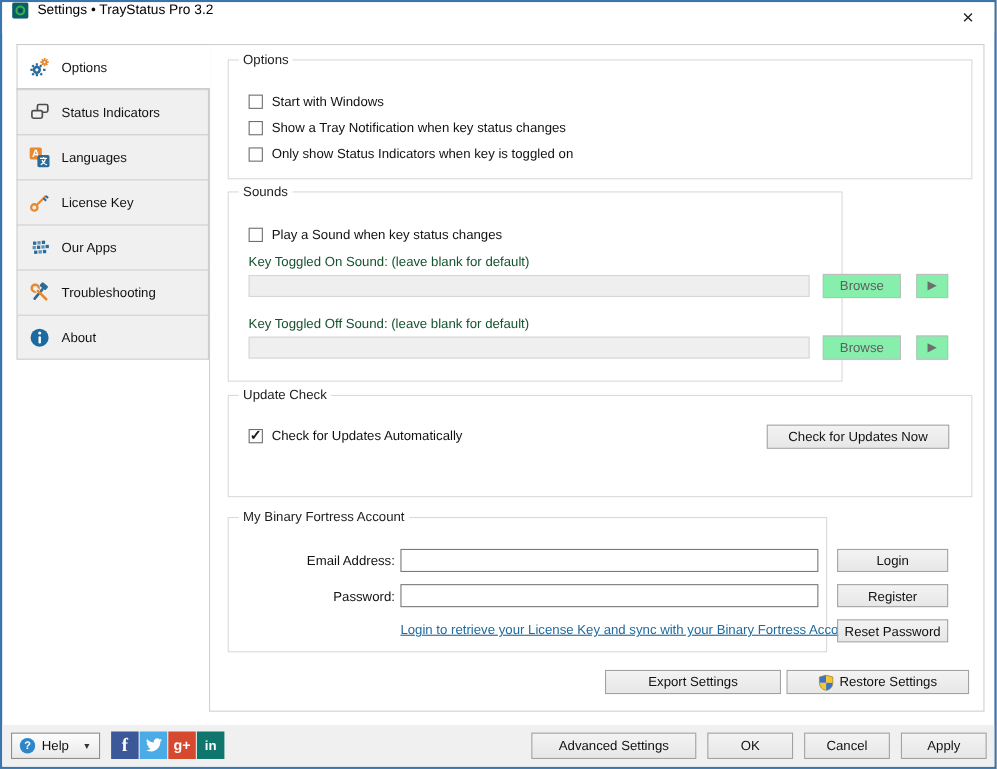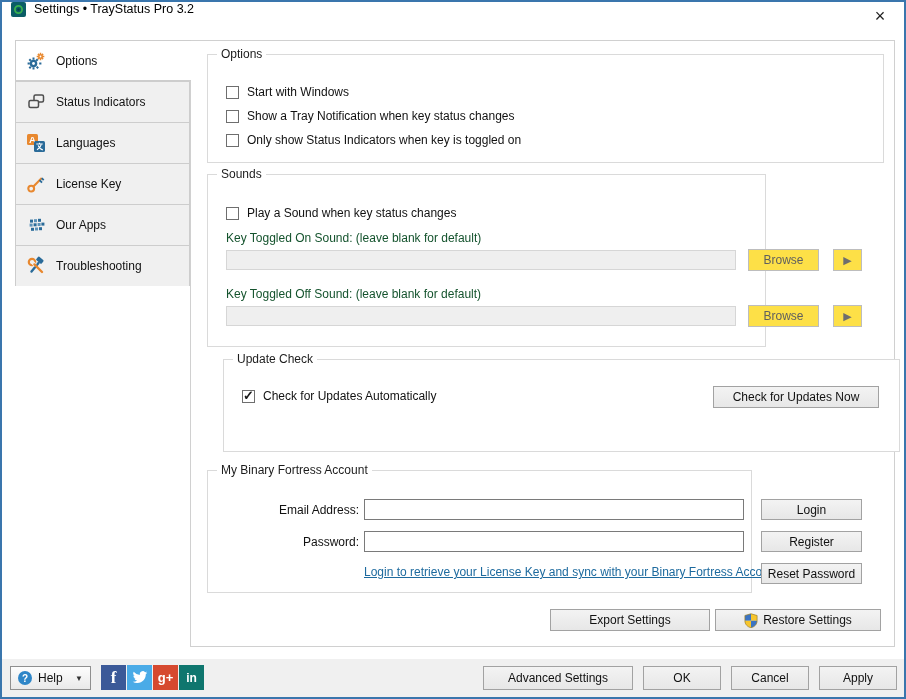--- a/index.html
+++ b/index.html
@@ -42,21 +42,21 @@
 
   .dis-label { position:absolute; color:#14532d; white-space:nowrap; }
   .textinput { position:absolute; height:20px; border:1px solid #7a7a7a; background:#fff;
                font-family:"Liberation Sans",sans-serif; font-size:12px; padding:0 4px; }
   .textinput.disabled { background:#efefef; border-color:#d6d6d6; }
 
   .btn { position:absolute; display:flex; align-items:center; justify-content:center; gap:5px;
          background:linear-gradient(#f3f3f3,#e7e7e7); border:1px solid #a2a2a2;
          font-family:"Liberation Sans",sans-serif; font-size:12px; color:#111; cursor:pointer;
          white-space:nowrap; }
-  .btn.disabled { background:#fde047; border-color:#bdbdbd; color:#5f5f5f; cursor:default;align-items:center; }
+  .btn.disabled { background:#86efac; border-color:#bdbdbd; color:#5f5f5f; cursor:default;align-items:center; }
   .play-glyph { font-size:11px; color:#6e6e6e; line-height:1; }
 
   .acclabel { position:absolute; width:133px; text-align:right; white-space:nowrap; }
   .acclink { position:absolute; left:156px; width:380px; text-align:center; color:#1d6a9e;
              text-decoration:underline; cursor:pointer; white-space:nowrap; font-size:12px; }
 
   
   .bottombar { position:absolute; left:0; right:0; bottom:0; height:38px; background:#f0f0f0; }
   .help-btn { position:absolute; left:8px; top:7px; width:81px; height:24px;
               background:linear-gradient(#fdfdfd,#e9e9e9); border:1px solid #8f8f8f;
@@ -148,20 +148,28 @@
     <svg class="ticon" viewBox="0 0 20 20">
       <rect x="10.5" y="2" width="7" height="4.5" rx="1" fill="#2a6b99" transform="rotate(40 14 4)"></rect>
       <path d="M12.5 7 L5.5 15.5" stroke="#2a6b99" stroke-width="2.4" stroke-linecap="round"></path>
       <circle cx="6" cy="6" r="3.2" fill="none" stroke="#e8882f" stroke-width="2.2"></circle>
       <rect x="5.4" y="4.2" width="5.4" height="3.6" fill="#f0f0f0" transform="rotate(45 6 6)"></rect>
       <path d="M8.4 8.4 L16 16" stroke="#e8882f" stroke-width="2.4" stroke-linecap="round"></path>
     </svg>
     <span class="tlabel">Troubleshooting</span>
   </div>
 
+  <div class="tab last" style="top:284px">
+    <svg class="ticon" viewBox="0 0 20 20">
+      <circle cx="10" cy="10" r="8.2" fill="#1d6a9e"></circle>
+      <rect x="9" y="8.6" width="2.2" height="6.6" rx="1.1" fill="#fff"></rect>
+      <circle cx="10.1" cy="5.8" r="1.4" fill="#fff"></circle>
+    </svg>
+    <span class="tlabel">About</span>
+  </div>
 
   <div class="panel">
 
     <div class="groupbox" style="left:16px; top:13px; width:677px; height:109px">
       <span class="grouptitle">Options</span>
       <div class="cbrow" style="left:18px; top:30px">
         <span class="cb"></span>
         <span class="cblabel">Start with Windows</span>
       </div>
       <div class="cbrow" style="left:18px; top:54px">
@@ -193,21 +201,21 @@
       <span class="dis-label" style="left:18px; top:112px">Key Toggled Off Sound: (leave blank for default)</span>
       <input class="textinput disabled" style="left: 18px; top: 131px; width: 510px;" disabled="" value="">
       <div class="btn disabled" style="left:540px; top:130px; width:71px; height:22px">
         <span>Browse</span>
       </div>
       <div class="btn disabled" style="left:625px; top:130px; width:29px; height:22px">
         <span class="play-glyph">▶</span>
       </div>
     </div>
 
-    <div class="groupbox" style="left:32px; top:318px; width:677px; height:93px">
+    <div class="groupbox" style="left:16px; top:318px; width:677px; height:93px">
       <span class="grouptitle">Update Check</span>
       <div class="cbrow" style="left:18px; top:29px">
         <span class="cb checked"></span>
         <span class="cblabel">Check for Updates Automatically</span>
       </div>
       <div class="btn" style="left:489px; top:26px; width:166px; height:22px">
         <span>Check for Updates Now</span>
       </div>
     </div>
 

